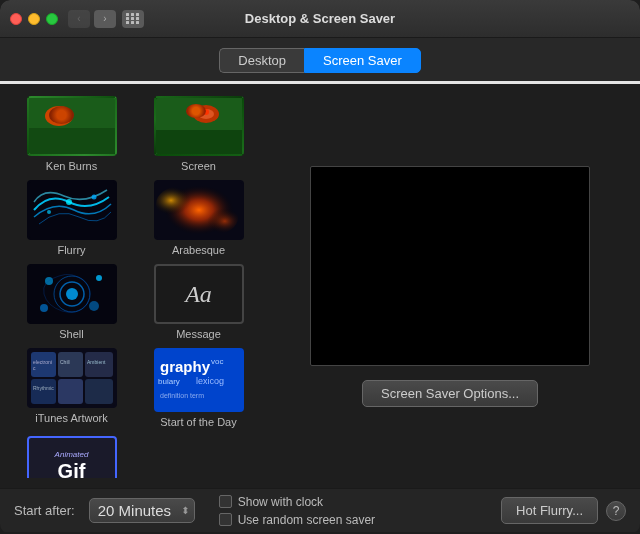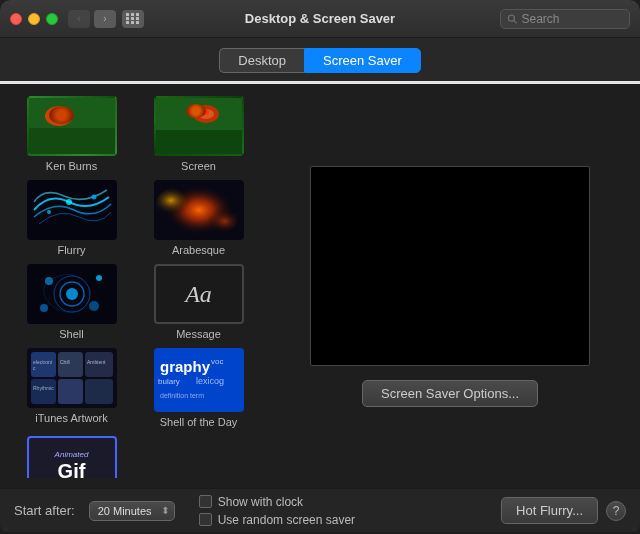--- a/index.html
+++ b/index.html
@@ -247,21 +247,21 @@
     }
     .start-after-label {
       font-size: 13px;
       color: #bbb;
     }
     .start-after-select {
       background: linear-gradient(to bottom, #4a4a4a, #3a3a3a);
       border: 1px solid #666;
       border-radius: 5px;
       color: #ddd;
-      font-size: 11px;
+      font-size: 15px;
       padding: 3px 22px 3px 8px;
       cursor: pointer;
       appearance: none;
       -webkit-appearance: none;
       position: relative;
     }
     .select-wrapper {
       position: relative;
       display: inline-flex;
       align-items: center;
@@ -371,27 +371,20 @@
         <div class="grid-dot"></div>
       <div class="grid-dot"></div>
         <div class="grid-dot"></div>
         <div class="grid-dot"></div>
       <div class="grid-dot"></div>
         <div class="grid-dot"></div>
         <div class="grid-dot"></div>
     </div>
   </div>
   <div class="titlebar-title">Desktop &amp; Screen Saver</div>
-  <div class="search-box">
-    <svg class="search-icon-svg" width="12" height="12" viewBox="0 0 12 12">
-      <circle cx="5" cy="5" r="3.5" stroke="#888" stroke-width="1.5" fill="none"></circle>
-      <line x1="7.5" y1="7.5" x2="11" y2="11" stroke="#888" stroke-width="1.5"></line>
-    </svg>
-    <input class="search-input" type="text" placeholder="Search" style="">
-  </div>
 </div>
 
 <div class="tabbar">
   <div class="tab-group">
     <div class="tab-desktop">Desktop</div>
     <div class="tab-screensaver">Screen Saver</div>
   </div>
 </div>
 
 <div class="main">
@@ -513,21 +506,21 @@
       <div class="ss-thumb" style="background:#0044cc;border:2px solid transparent;border-radius:4px;width:90px;height:64px;position:relative;overflow:hidden;">
         <svg width="86" height="56" viewBox="0 0 86 56" style="position:absolute;top:0;left:0;">
           <rect width="86" height="56" fill="#0044cc"></rect>
           <text x="4" y="22" font-size="15" font-weight="bold" fill="#ffffff" font-family="sans-serif">graphy</text>
           <text x="55" y="14" font-size="8" fill="#aaccff" font-family="sans-serif">voc</text>
           <text x="2" y="34" font-size="8" fill="#aaccff" font-family="sans-serif">bulary</text>
           <text x="40" y="34" font-size="9" fill="#99bbff" font-family="sans-serif">lexicog</text>
           <text x="4" y="48" font-size="7" fill="#88aaee" font-family="sans-serif">definition term</text>
         </svg>
       </div>
-      <span class="ss-label">Shell of the Day</span>
+      <span class="ss-label">Start of the Day</span>
     </div>
 
     <div class="ss-item selected">
       <div class="ss-thumb" style="background:#1a1a2a;border:2px solid #4466ff;border-radius:4px;width:90px;height:60px;display:flex;align-items:center;justify-content:center;flex-direction:column;">
         <span style="font-size:8px;color:#aaaaff;font-style:italic;line-height:1.3;">Animated</span>
         <span style="font-size:20px;font-weight:bold;color:#ffffff;line-height:1.1;">Gif</span>
       </div>
 
     </div>
 

